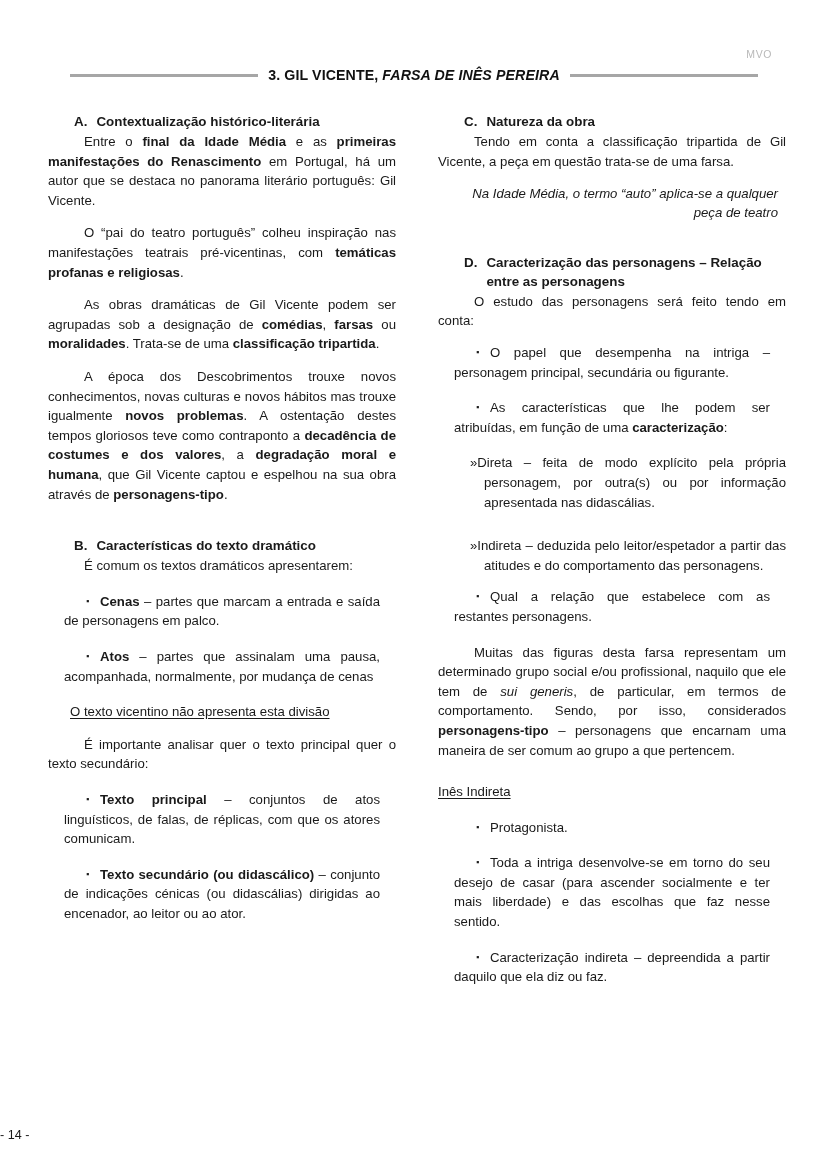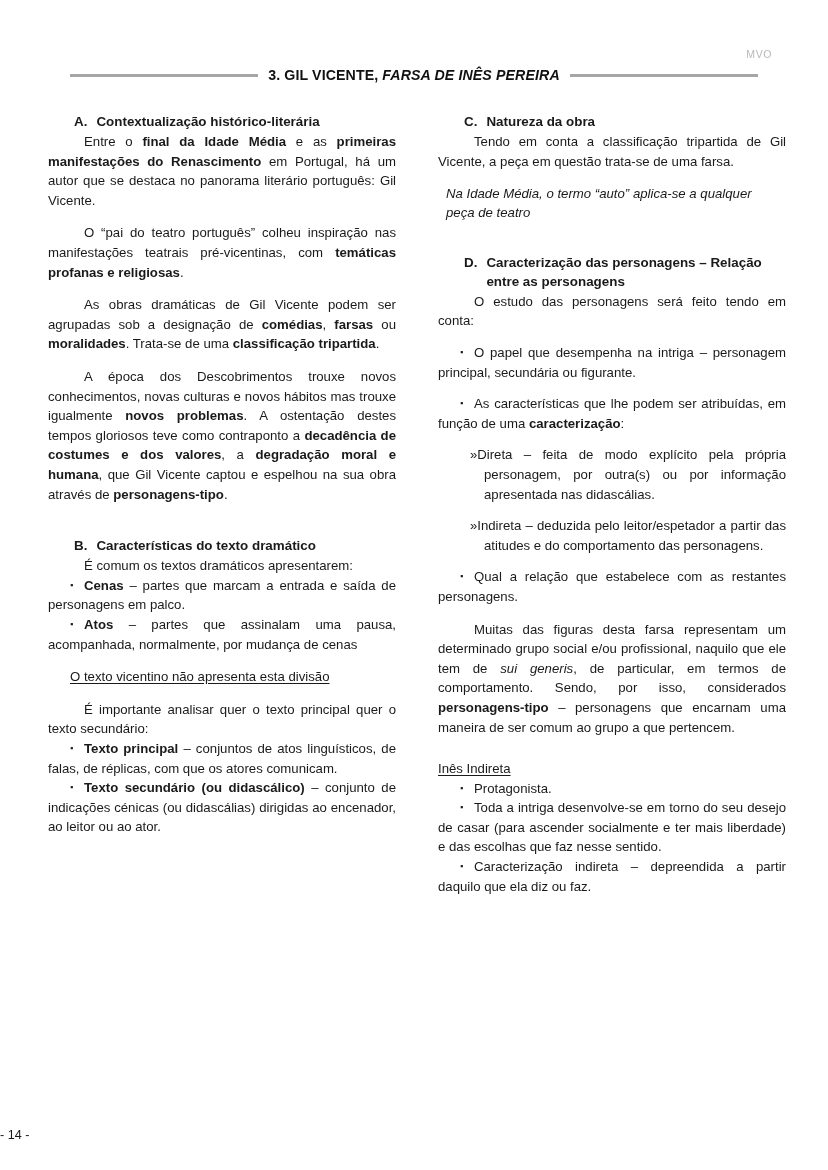--- a/index.html
+++ b/index.html
@@ -107,27 +107,27 @@
   }
 
   p.spaced { margin-top: 13px; }
   p.tight  { margin-top: 0; }
 
   p.quote {
     margin: 13px 0 0 0;
     font-size: 13.2px;
     line-height: 1.46;
     font-style: italic;
-    text-align: left;
+    text-align: right;
     text-indent: 0;
     padding: 0 8px;
   }
 
   .bullet {
-    margin: 0;
+    margin: 16px;
     font-size: 13.2px;
     line-height: 1.485;
     text-align: justify;
     padding-left: 0;
     position: relative;
     text-indent: 0;
   }
   .bullet .marker {
     display: inline-block;
     width: 36px;
@@ -251,21 +251,21 @@
       </div>
 
       <p class="body tight">O estudo das personagens será feito tendo em conta:</p>
 
       <p class="bullet" style="margin-top:12px;"><span class="marker"><span class="sq">▪</span></span><span>O papel que desempenha na intriga – personagem principal, secundária ou figurante.</span></p>
 
       <p class="bullet" style="margin-top:12px;"><span class="marker"><span class="sq">▪</span></span><span>As características que lhe podem ser atribuídas, em função de uma </span><b>caracterização</b><span>:</span></p>
 
       <p class="subbullet" style="margin-top:12px;"><span class="marker2">»</span><span>Direta – feita de modo explícito pela própria personagem, por outra(s) ou por informação apresentada nas didascálias.</span></p>
 
-      <p class="subbullet" style="margin-top:12px;"><span class="marker2">»</span><span>Indireta – deduzida pelo leitor/espetador a partir das atitudes e do comportamento das personagens.</span></p>
+      <p class="subbullet" style="margin-top:24px;"><span class="marker2">»</span><span>Indireta – deduzida pelo leitor/espetador a partir das atitudes e do comportamento das personagens.</span></p>
 
       <p class="bullet" style="margin-top:12px;"><span class="marker"><span class="sq">▪</span></span><span>Qual a relação que estabelece com as restantes personagens.</span></p>
 
       <p class="body spaced"><span>Muitas das figuras desta farsa representam um determinado grupo social e/ou profissional, naquilo que ele tem de </span><i>sui generis</i><span>, de particular, em termos de comportamento. Sendo, por isso, considerados </span><b>personagens-tipo</b><span> – personagens que encarnam uma maneira de ser comum ao grupo a que pertencem.</span></p>
 
       <p class="u-head" style="margin-top:22px;"><span class="underlined">Inês Indireta</span></p>
 
       <p class="bullet"><span class="marker"><span class="sq">▪</span></span><span>Protagonista.</span></p>
 
       <p class="bullet"><span class="marker"><span class="sq">▪</span></span><span>Toda a intriga desenvolve-se em torno do seu desejo de casar (para ascender socialmente e ter mais liberdade) e das escolhas que faz nesse sentido.</span></p>

